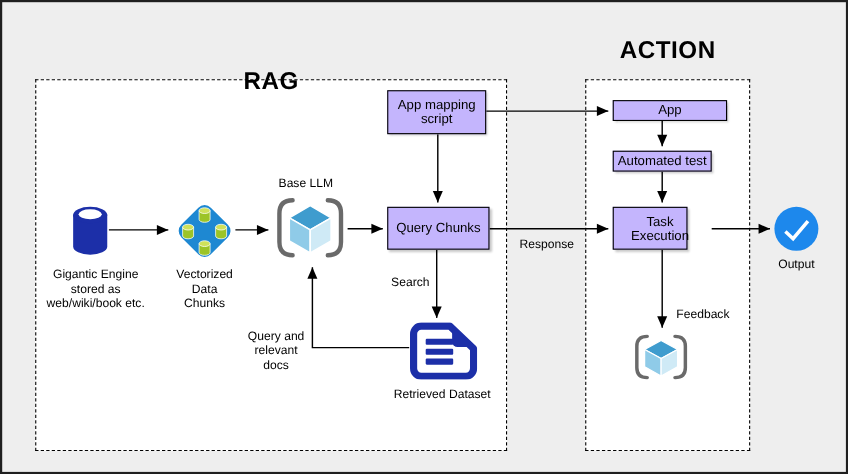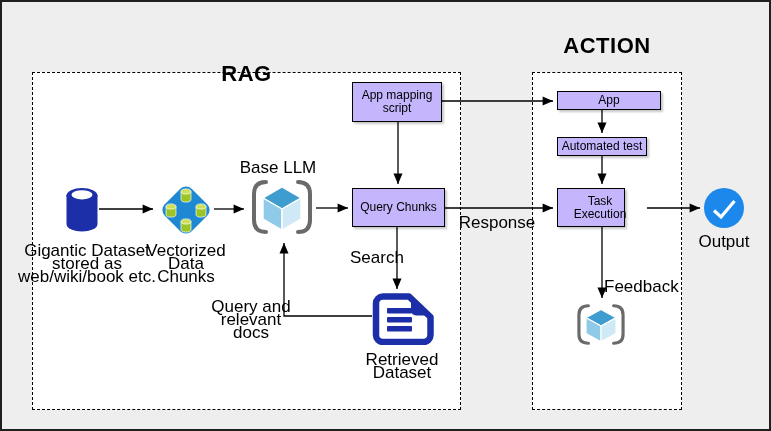--- a/index.html
+++ b/index.html
@@ -17,21 +17,21 @@
     font-size:22px; font-weight:bold; color:#000; letter-spacing:.5px;
   }
   .arrows{position:absolute; left:0; top:0; z-index:2;}
   .box{
     position:absolute; z-index:3; background:#c4b5fd; border:1px solid #000;
     box-sizing:border-box; display:flex; align-items:center; justify-content:center;
     font-size:12px; color:#000; text-align:center; white-space:pre-line; line-height:13px;
     box-shadow:2px 2px 2px rgba(0,0,0,.22);
   }
   .lbl{
-    position:absolute; z-index:3; font-size:17px; line-height:13px; color:#000;
+    position:absolute; z-index:3; font-size:11px; line-height:13px; color:#000;
     text-align:center; white-space:pre-line;
   }
   .icon{position:absolute; z-index:3;}
   .check-circle{
     position:absolute; z-index:3; border-radius:50%;
     background:var(--output-blue,#1d88ec);
     display:flex; align-items:center; justify-content:center;
   }
 </style>
 </head>
@@ -72,21 +72,21 @@
   <div class="box" style="left:350px; top:186px; width:93px; height:39px;">Query Chunks</div>
   <div class="box" style="left:555px; top:89px;  width:104px; height:19px;">App</div>
   <div class="box" style="left:555px; top:135px; width:90px; height:19px;">Automated test</div>
   <div class="box" style="left:555px; top:186px; width:68px; height:39px;padding-left:18px;">Task Execution</div>
 
   <svg class="icon" style="left:63px; top:185px;" width="34" height="46" viewBox="0 0 34 46">
     <path d="M1.5,8 L1.5,37 A15.5,7.5 0 0 0 32.5,37 L32.5,8 z" style="fill:var(--navy-blue)"></path>
     <ellipse cx="17" cy="8.5" rx="15.5" ry="7.5" style="fill:var(--navy-blue)"></ellipse>
     <ellipse cx="17" cy="7.8" rx="10.5" ry="4.6" fill="#fff"></ellipse>
   </svg>
-  <div class="lbl" style="left:15px; top:242px; width:140px;">Gigantic Dataset
+  <div class="lbl" style="left:15px; top:242px; width:140px;">Gigantic Engine
 stored as
 web/wiki/book etc.</div>
 
   <svg class="icon" style="left:156px; top:180px;" width="56" height="56" viewBox="0 0 56 56">
     <rect x="9" y="9" width="38" height="38" rx="8" transform="rotate(45 28 28)" style="fill:var(--diamond-blue)"></rect>
     <g stroke="rgba(255,255,255,0.85)" stroke-width="0.8">
       <g transform="translate(22.5,6)">
         <path d="M0.5,3.5 v8 a5,2.6 0 0 0 10,0 v-8 z" style="fill:var(--chunk-green)"></path>
         <ellipse cx="5.5" cy="3.5" rx="5" ry="2.6" style="fill:var(--chunk-green-light)"></ellipse>
       </g>

